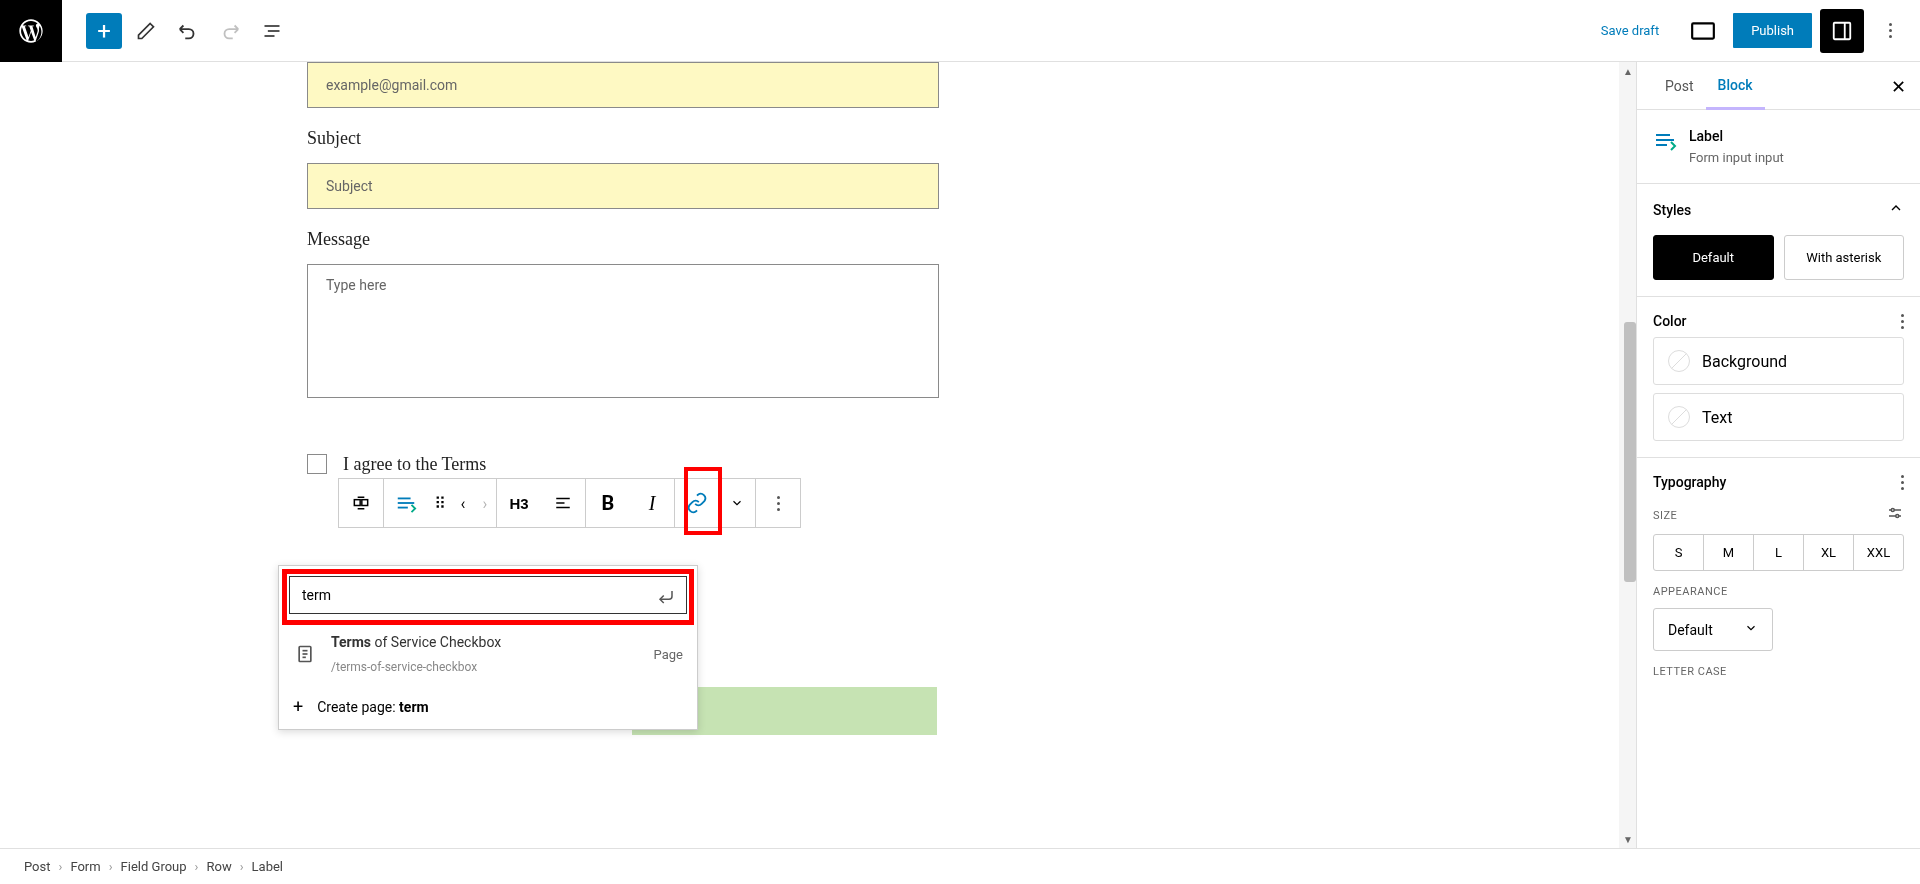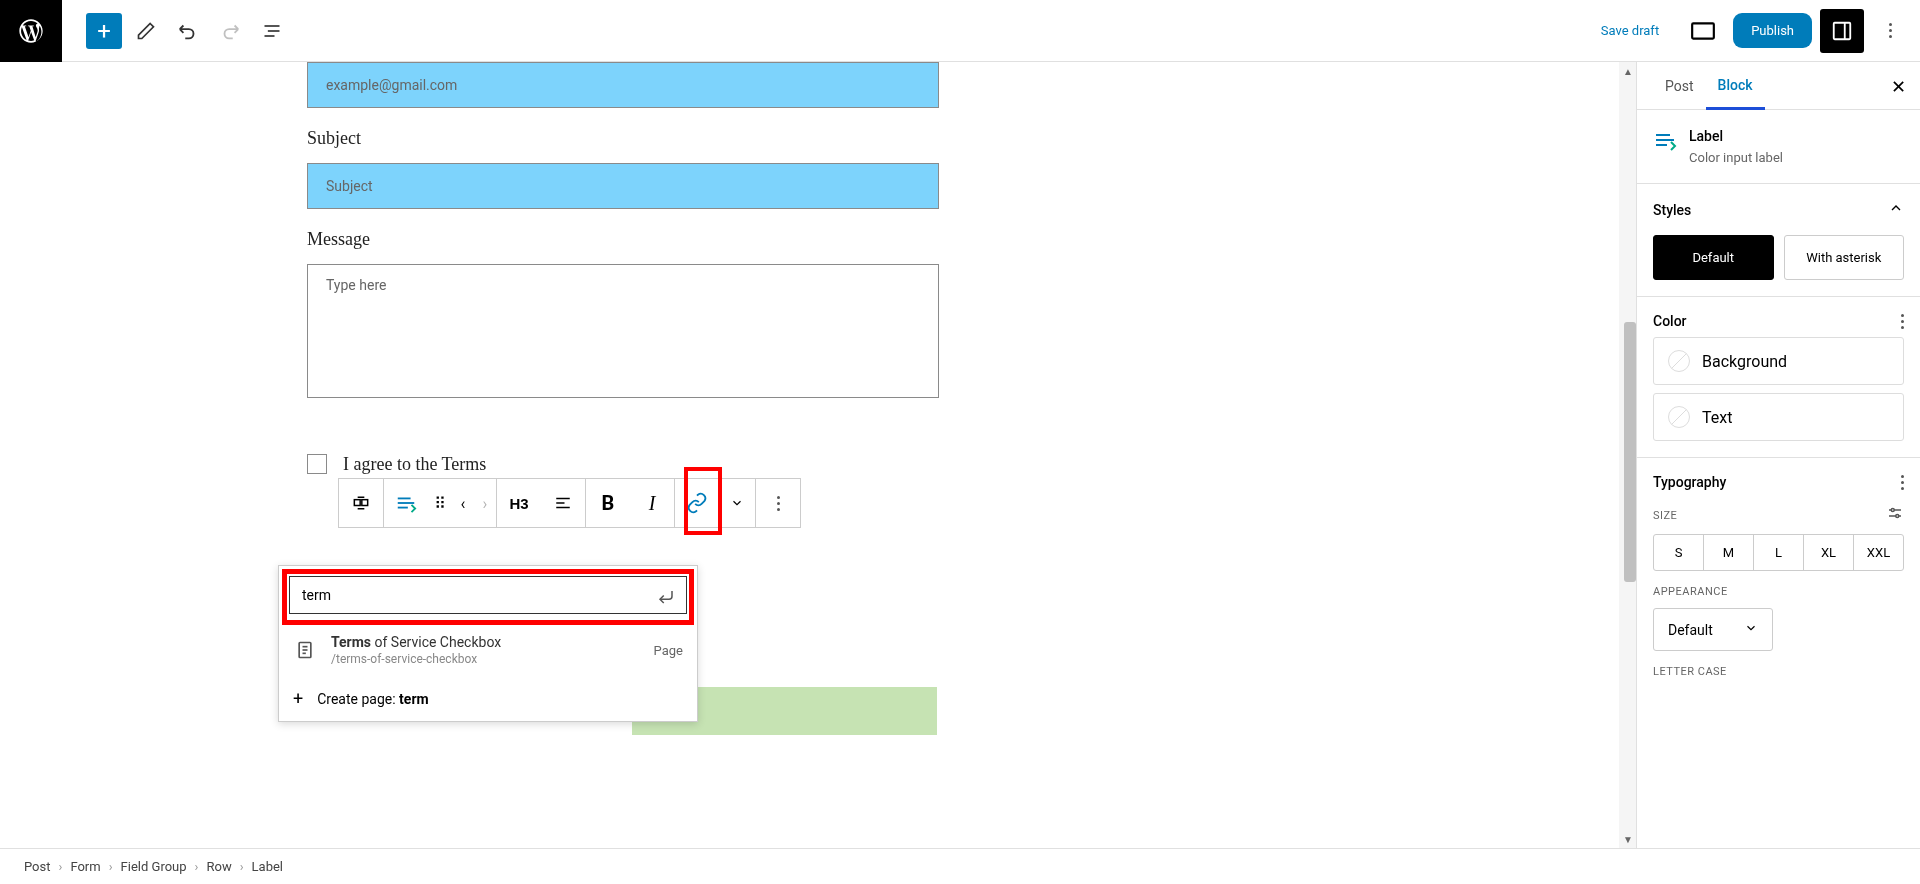--- a/index.html
+++ b/index.html
@@ -6,29 +6,29 @@
 body{background:#fff;overflow:hidden}
 .top-bar{height:62px;display:flex;align-items:center;justify-content:space-between;border-bottom:1px solid #e0e0e0}
 .top-left{display:flex;align-items:center;height:100%}
 .wp-logo{width:62px;height:62px;background:#000;display:flex;align-items:center;justify-content:center;color:#fff}
 .wp-logo svg{width:28px;height:28px}
 .add-btn{width:36px;height:36px;background:#007cba;color:#fff;display:flex;align-items:center;justify-content:center;margin-left:24px;border-radius:3px;font-size:24px;cursor:pointer}
 .toolbar-icon{width:36px;height:36px;display:flex;align-items:center;justify-content:center;margin-left:6px;cursor:pointer;color:#333}
 .top-right{display:flex;align-items:center;gap:8px;padding-right:12px}
 .save-draft{color:#007cba;padding:8px 14px;cursor:pointer;font-size:13px}
 .view-icon{width:44px;height:44px;display:flex;align-items:center;justify-content:center;cursor:pointer}
-.publish-btn{background:#007cba;color:#fff;padding:10px 18px;border-radius:9px;cursor:pointer;font-size:13px}
+.publish-btn{background:#007cba;color:#fff;padding:10px 18px;border-radius:1px;cursor:pointer;font-size:13px}
 .sidebar-toggle{width:44px;height:44px;background:#000;color:#fff;display:flex;align-items:center;justify-content:center;cursor:pointer;border-radius:3px}
 .opts-btn{width:36px;height:36px;display:flex;align-items:center;justify-content:center;cursor:pointer}
 .main-area{display:flex;height:calc(100vh - 62px - 36px)}
 .editor{flex:1;position:relative;overflow:hidden}
 .editor-content{padding:0 307px;position:relative}
 .form-field{margin-bottom:20px}
 .field-label{font-family:Georgia,serif;font-size:18px;color:#222;margin-bottom:14px}
-.text-input{width:632px;border:1px solid #8a8a8a;padding:14px 18px;font-size:14px;color:#666;background:#7dd3fc}
+.text-input{width:632px;border:1px solid #8a8a8a;padding:14px 18px;font-size:14px;color:#666;background:#fef9c3}
 .textarea-input{width:632px;height:134px;border:1px solid #8a8a8a;padding:12px 18px;font-size:14px;color:#666;background:#fff;position:relative;resize:both}
 .checkbox-row{display:flex;align-items:flex-start;gap:16px;margin-top:14px}
 .checkbox{width:20px;height:20px;border:1px solid #8a8a8a}
 .checkbox-label{font-family:Georgia,serif;font-size:18px;color:#222}
 .block-toolbar{position:absolute;top:416px;left:338px;display:flex;background:#fff;border:1px solid #ccc;height:50px}
 .tb-group{display:flex;border-right:1px solid #ccc}
 .tb-btn{width:44px;height:48px;display:flex;align-items:center;justify-content:center;cursor:pointer;font-size:16px}
 .tb-btn.h3{font-weight:bold;font-size:15px;font-family:sans-serif}
 .tb-btn.bold{font-weight:bold;font-size:20px}
 .tb-btn.italic{font-style:italic;font-family:Georgia;font-size:20px}
@@ -36,31 +36,31 @@
 .link-popup{position:absolute;top:503px;left:278px;width:420px;background:#fff;border:1px solid #ccc;box-shadow:0 2px 8px rgba(0,0,0,0.15);z-index:50}
 .link-search-wrap{padding:10px;position:relative}
 .link-search-highlight{position:absolute;top:3px;left:3px;right:3px;height:56px;border:5px solid red;z-index:60;pointer-events:none}
 .link-search{width:100%;border:1px solid #333;padding:10px 40px 10px 12px;font-size:14px}
 .link-search-icon{position:absolute;right:22px;top:22px;pointer-events:none}
 .link-result{padding:10px 14px;display:flex;align-items:center;gap:14px;cursor:pointer}
 .link-result-icon{width:24px;height:24px;display:flex;align-items:center;justify-content:center}
 .link-result-text{flex:1}
 .link-result-title{font-size:14px;color:#333}
 .link-result-title .bold-term{font-weight:bold}
-.link-result-url{font-size:12px;color:#888;margin-top:2px}
+.link-result-url{font-size:12px;color:#888;margin-top:10px}
 .link-result-type{font-size:13px;color:#666}
 .link-create{padding:12px 14px;display:flex;align-items:center;gap:14px;cursor:pointer;font-size:14px}
 .green-block{position:absolute;top:625px;left:632px;width:305px;height:48px;background:#c6e3b3}
 .scrollbar{position:absolute;right:0;top:0;width:17px;height:100%;background:#f5f5f5}
 .scrollbar-thumb{position:absolute;right:0;top:260px;width:12px;height:260px;background:#c0c0c0;border-radius:3px}
 .scrollbar-arrow{position:absolute;right:3px;width:10px;height:10px;font-size:10px;color:#666}
 .sidebar{width:284px;border-left:1px solid #e0e0e0;overflow-y:auto;background:#fff}
 .sidebar-tabs{display:flex;align-items:center;padding:0 16px;height:48px;border-bottom:1px solid #e0e0e0;position:relative}
 .sidebar-tab{padding:14px 12px;font-size:14px;color:#555;cursor:pointer}
-.sidebar-tab.active{color:#007cba;font-weight:500;border-bottom:3px solid #1d4ed8;margin-bottom:-1px}
+.sidebar-tab.active{color:#007cba;font-weight:500;border-bottom:3px solid #c4b5fd;margin-bottom:-1px}
 .sidebar-close{position:absolute;right:14px;top:14px;cursor:pointer;font-size:18px}
 .block-info{padding:18px 16px;display:flex;align-items:flex-start;gap:12px;border-bottom:1px solid #e0e0e0}
 .block-icon{width:24px;height:24px;color:#007cba}
 .block-name{font-size:14px;font-weight:500}
 .block-desc{font-size:13px;color:#666;margin-top:6px}
 .sidebar-section{padding:16px;border-bottom:1px solid #e0e0e0}
 .section-header{display:flex;justify-content:space-between;align-items:center;font-size:14px;font-weight:500;cursor:pointer}
 .style-buttons{display:flex;gap:10px;margin-top:16px}
 .style-btn{flex:1;padding:14px 10px;border:1px solid #ccc;border-radius:3px;text-align:center;font-size:13px;cursor:pointer}
 .style-btn.active{background:#000;color:#fff;border-color:#000}
@@ -266,21 +266,21 @@
     </div>
     <div class="block-info">
       <div class="block-icon"><svg width="24" height="24" viewBox="0 0 24 24" fill="none" stroke="currentColor" stroke-width="2">
             <line x1="3" y1="7" x2="17" y2="7"></line>
             <line x1="3" y1="12" x2="21" y2="12"></line>
             <line x1="3" y1="17" x2="14" y2="17"></line>
             <path d="M18 14l4 4-4 4" stroke="#0a8"></path>
           </svg></div>
       <div>
         <div class="block-name">Label</div>
-        <div class="block-desc">Color input label</div>
+        <div class="block-desc">Form input input</div>
       </div>
     </div>
     <div class="sidebar-section">
       <div class="section-header">
         <span>Styles</span>
         <span><svg width="16" height="16" viewBox="0 0 24 24" fill="none" stroke="currentColor" stroke-width="2">
               <polyline points="18 15 12 9 6 15"></polyline>
             </svg></span>
       </div>
       <div class="style-buttons">

